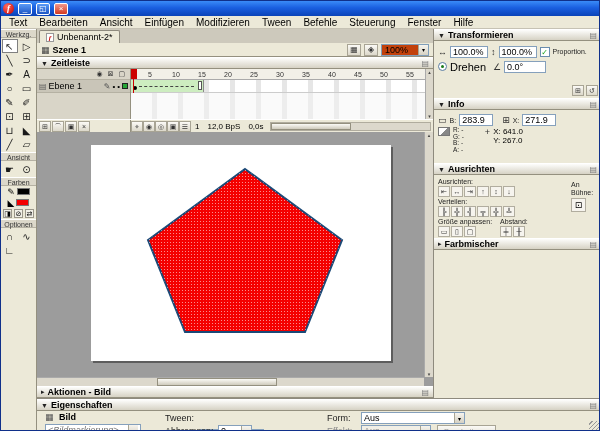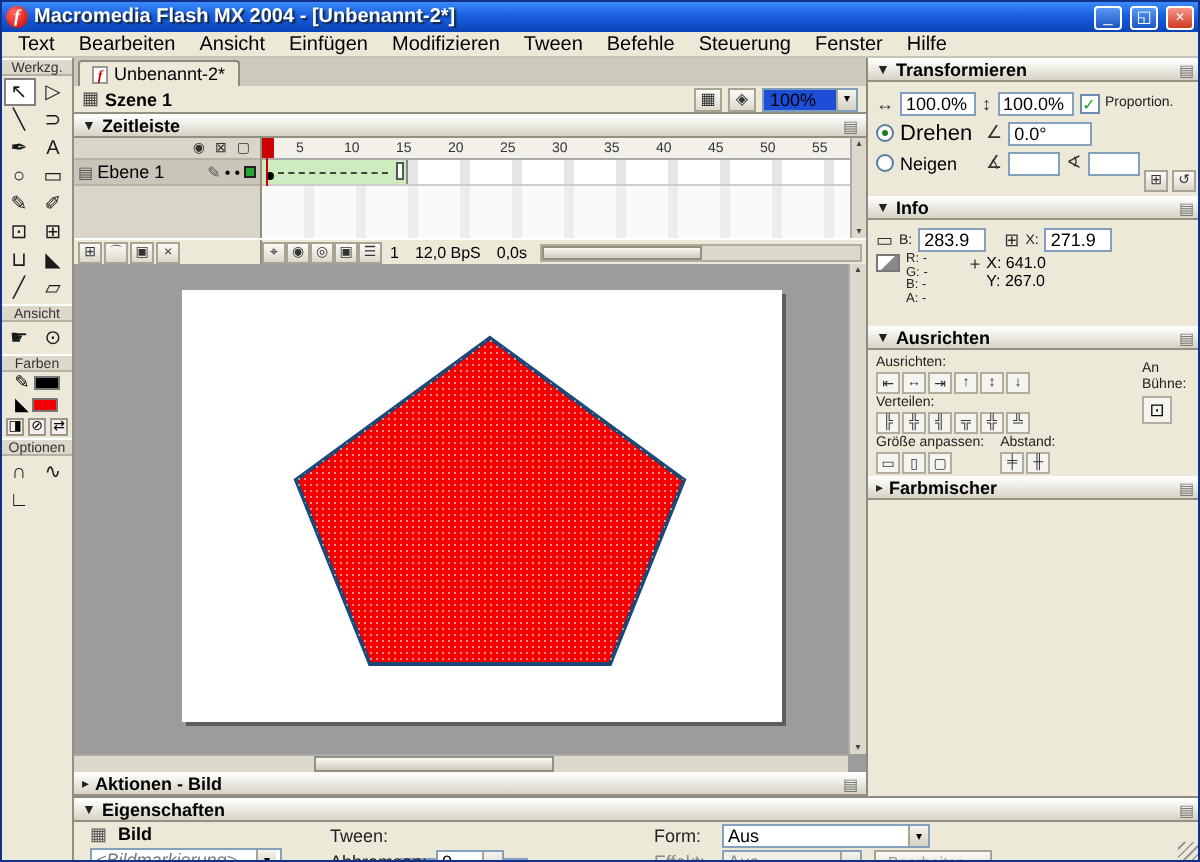--- a/index.html
+++ b/index.html
@@ -36,21 +36,21 @@
   
   .center { position:absolute; left:36px; top:28px; width:396px; height:369px; }
   .tabbar { height:14px; background:#cdc9bc; display:flex; align-items:flex-end; padding-left:2px; }
   .tab { height:13px; background:#ece9d8; border:1px solid #8e8a7e; border-bottom:none; border-radius:2px 2px 0 0; display:flex; align-items:center; gap:3px; padding:0 6px; font-size:9px; }
   .docicon { width:8px; height:9px; background:#fff; border:1px solid #999; color:#c00; font:italic bold 7px "Liberation Serif",serif; line-height:8px; text-align:center; }
   .editbar { height:14px; display:flex; align-items:center; gap:3px; padding:0 4px; background:#ece9d8; border-bottom:1px solid #94907f; }
   .editbar .scn { font-size:9px; color:#444; }
   .editbar .scnlbl { font-weight:bold; font-size:9px; }
   .sp { flex:1; }
   .ibtn { width:14px; height:12px; border:1px solid #a8a494; background:linear-gradient(#fbfaf6,#dcd8ca); font-size:8px; line-height:10px; text-align:center; color:#333; }
-  .zoom { width:48px; height:12px; background:#1d4ed8; border:1px solid #7f9db9; display:flex; align-items:center; font-size:9px; padding-left:3px; }
+  .zoom { width:48px; height:12px; background:#c2410c; border:1px solid #7f9db9; display:flex; align-items:center; font-size:9px; padding-left:3px; }
   .dda { width:10px; height:10px; margin-left:auto; background:linear-gradient(#f6f4ee,#d5d1c3); border-left:1px solid #a9a593; font-size:6px; display:flex; align-items:center; justify-content:center; }
 
   
   .ph { height:12px; background:linear-gradient(#fdfdfb,#d6d2c4); border-top:1px solid #fff; border-bottom:1px solid #94907f; display:flex; align-items:center; gap:3px; padding:0 4px; font-weight:bold; font-size:9px; }
   .tri { font-size:7px; color:#222; }
   .grip { margin-left:auto; font-size:8px; color:#777; }
 
   
   .tlbody { height:63px; background:#ece9d8; border-bottom:1px solid #94907f; }
   .tltop { height:50px; display:flex; }
@@ -122,21 +122,20 @@
   .it { font-style:italic; color:#777; }
   .abs { position:absolute; }
 </style>
 </head>
 <body>
 
 <div class="win">
 
   <div class="titlebar">
     <span class="appicon">f</span>
-    <span class="ttext">Macromedia Flash MX 2004 - [Unbenannt-2*]</span>
     <span class="wbtn">_</span>
     <span class="wbtn">◱</span>
     <span class="wbtn close">×</span>
   </div>
 
   <div class="menubar">
     <span class="mitem">Text</span>
     <span class="mitem">Bearbeiten</span>
     <span class="mitem">Ansicht</span>
     <span class="mitem">Einfügen</span>
@@ -378,28 +377,20 @@
           <span class="fld" style="width:38px">100.0%</span>
           <span class="chk">✓</span>
           <span class="tiny">Proportion.</span>
         </div>
         <div class="prow">
           <span class="radio on"></span>
           <span style="font-size:11px;width:40px">Drehen</span>
           <span class="icn">∠</span>
           <span class="fld" style="width:42px">0.0°</span>
         </div>
-        <div class="prow">
-          <span class="radio"></span>
-          <span style="font-size:9px;width:40px">Neigen</span>
-          <span class="icn">∡</span>
-          <span class="fld" style="width:26px"></span>
-          <span class="icn">∢</span>
-          <span class="fld" style="width:26px"></span>
-        </div>
         <div class="tfbtns">
           <span class="mini">⊞</span>
           <span class="mini">↺</span>
         </div>
       </div>
     </div>
 
     <div class="panel">
       <div class="ph">
         <span class="tri">▼</span>

